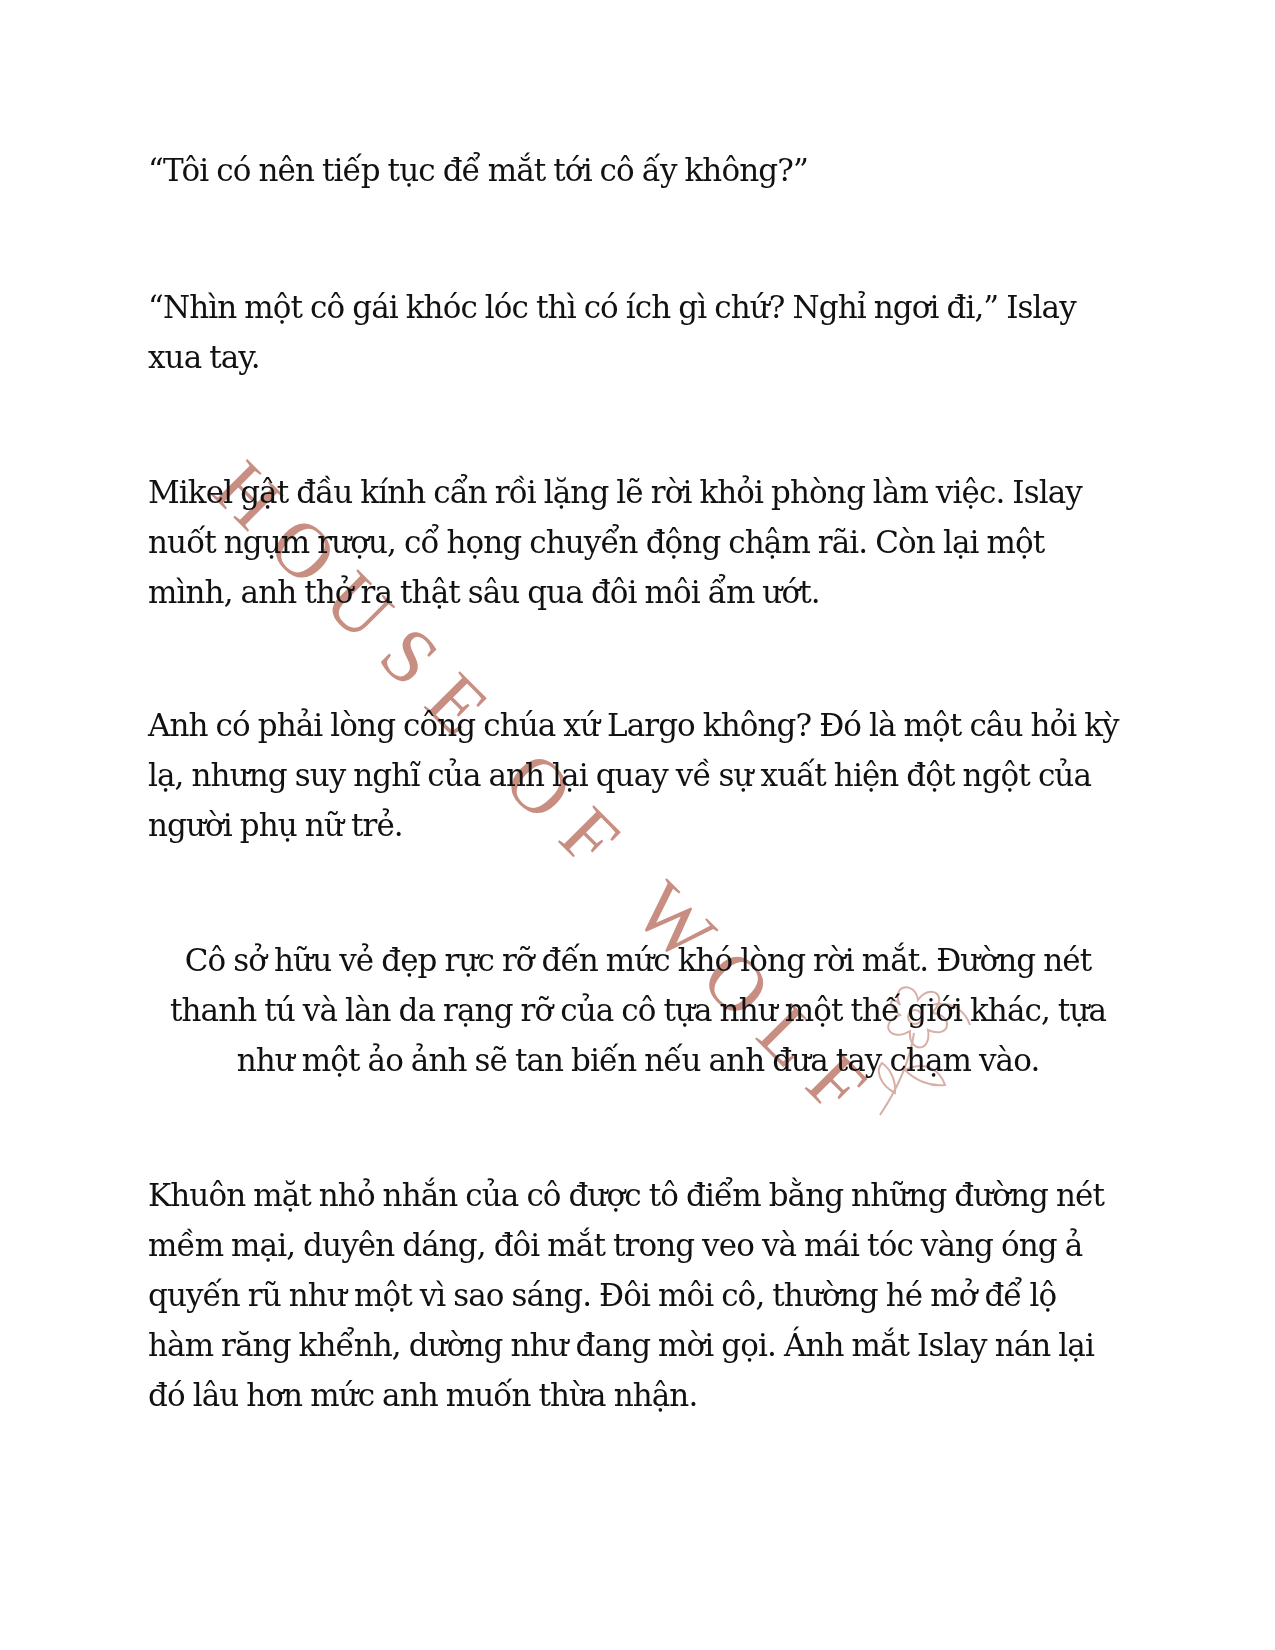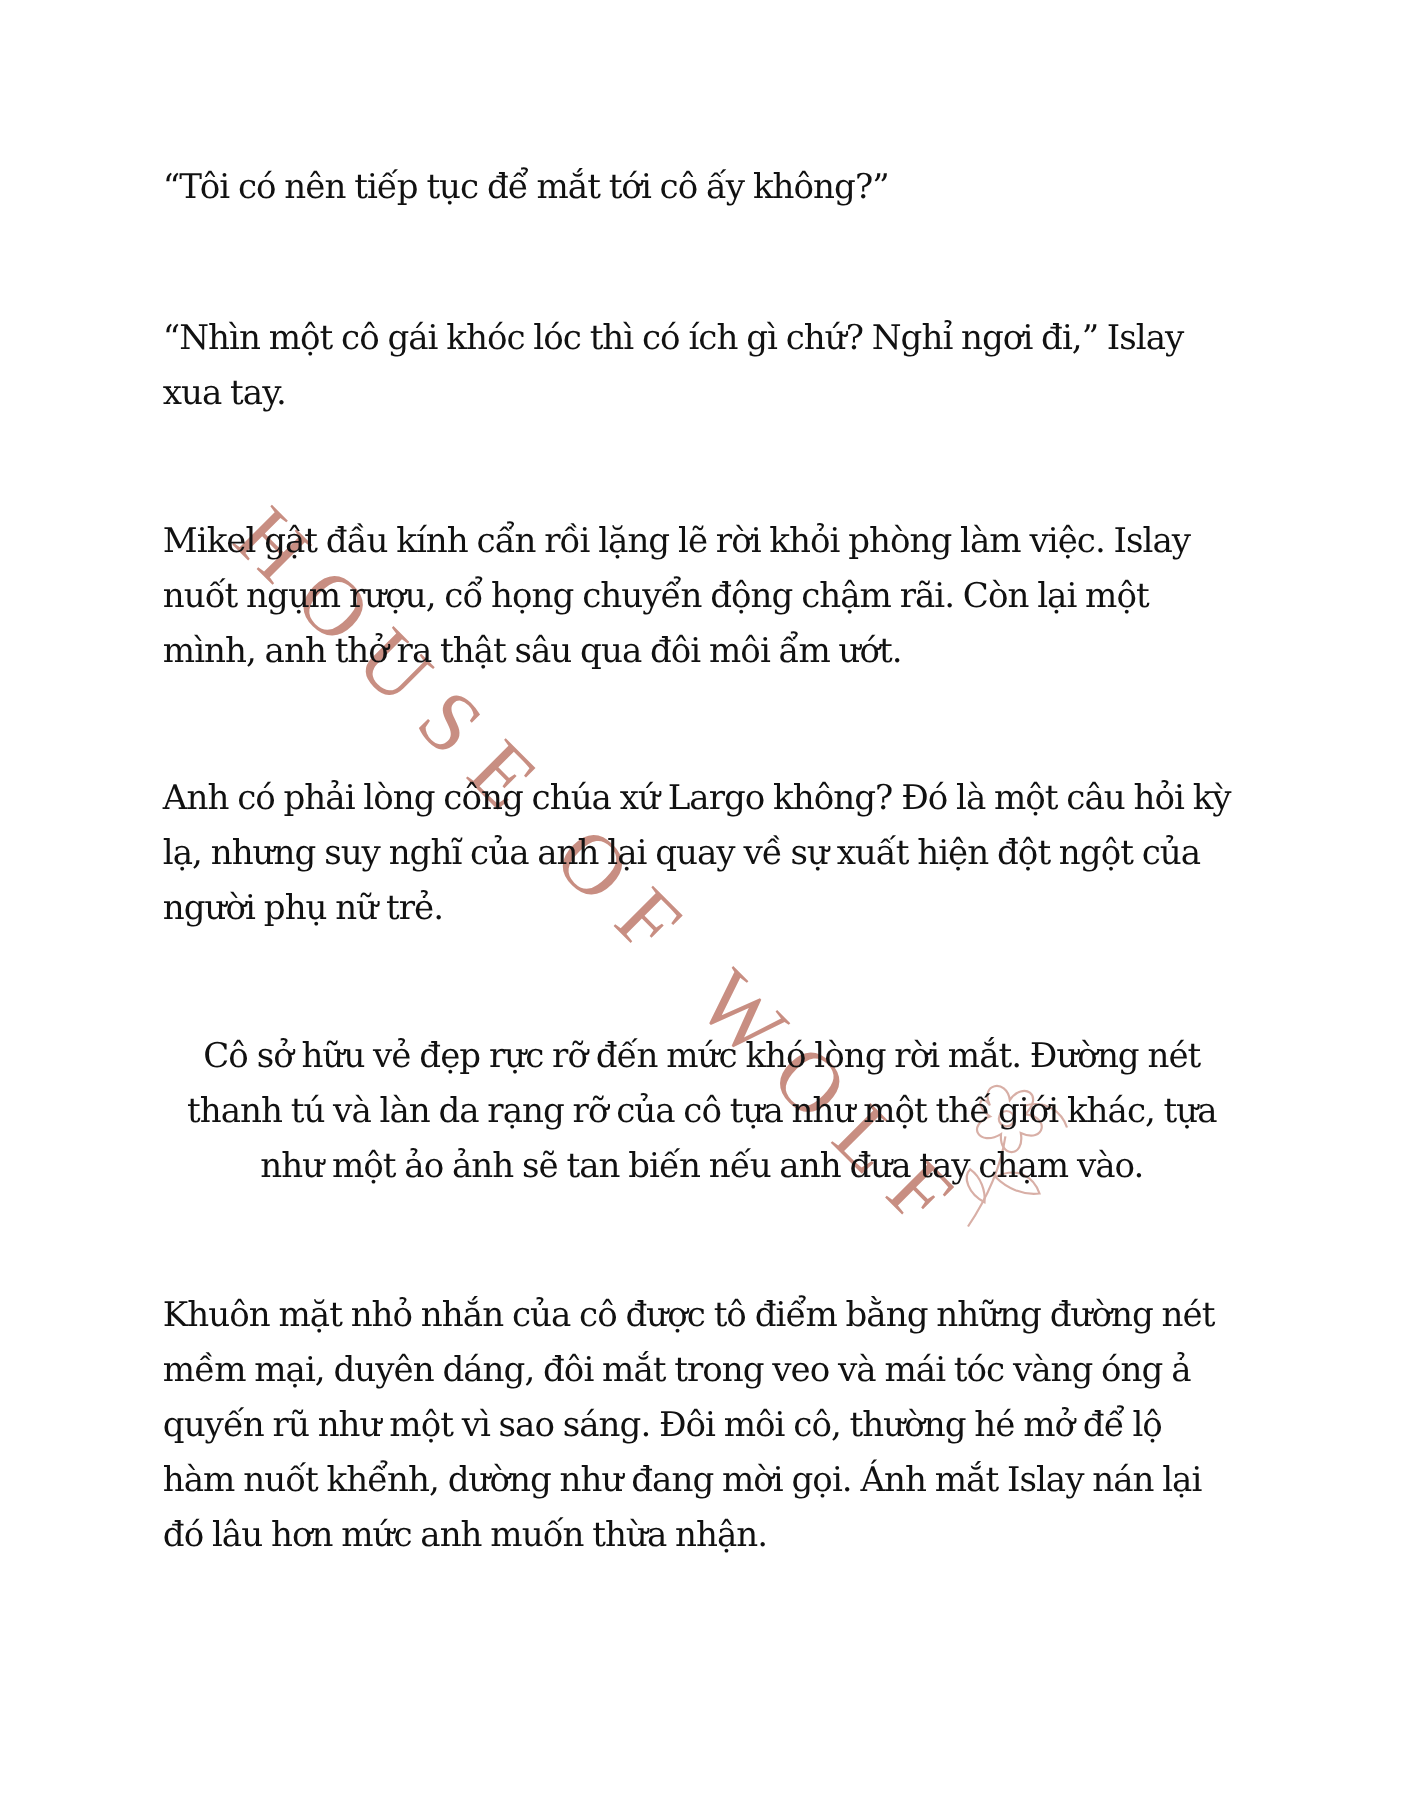--- a/index.html
+++ b/index.html
@@ -79,14 +79,14 @@
       <path d="M25 118 C 10 110, 5 95, 12 88 C 22 95, 26 108, 25 118 Z"></path>
       <path d="M62 30 C 80 25, 95 35, 100 50"></path>
     </g>
   </svg>
 
   <p class="para p1">“Tôi có nên tiếp tục để mắt tới cô ấy không?”</p>
   <p class="para p2">“Nhìn một cô gái khóc lóc thì có ích gì chứ? Nghỉ ngơi đi,” Islay xua tay.</p>
   <p class="para p3">Mikel gật đầu kính cẩn rồi lặng lẽ rời khỏi phòng làm việc. Islay nuốt ngụm rượu, cổ họng chuyển động chậm rãi. Còn lại một mình, anh thở ra thật sâu qua đôi môi ẩm ướt.</p>
   <p class="para p4">Anh có phải lòng công chúa xứ Largo không? Đó là một câu hỏi kỳ lạ, nhưng suy nghĩ của anh lại quay về sự xuất hiện đột ngột của người phụ nữ trẻ.</p>
   <p class="para p5">Cô sở hữu vẻ đẹp rực rỡ đến mức khó lòng rời mắt. Đường nét thanh tú và làn da rạng rỡ của cô tựa như một thế giới khác, tựa như một ảo ảnh sẽ tan biến nếu anh đưa tay chạm vào.</p>
-  <p class="para p6">Khuôn mặt nhỏ nhắn của cô được tô điểm bằng những đường nét mềm mại, duyên dáng, đôi mắt trong veo và mái tóc vàng óng ả quyến rũ như một vì sao sáng. Đôi môi cô, thường hé mở để lộ hàm nuốt khểnh, dường như đang mời gọi. Ánh mắt Islay nán lại đó lâu hơn mức anh muốn thừa nhận.</p>
+  <p class="para p6">Khuôn mặt nhỏ nhắn của cô được tô điểm bằng những đường nét mềm mại, duyên dáng, đôi mắt trong veo và mái tóc vàng óng ả quyến rũ như một vì sao sáng. Đôi môi cô, thường hé mở để lộ hàm răng khểnh, dường như đang mời gọi. Ánh mắt Islay nán lại đó lâu hơn mức anh muốn thừa nhận.</p>
 </div>
 
 </body></html>

